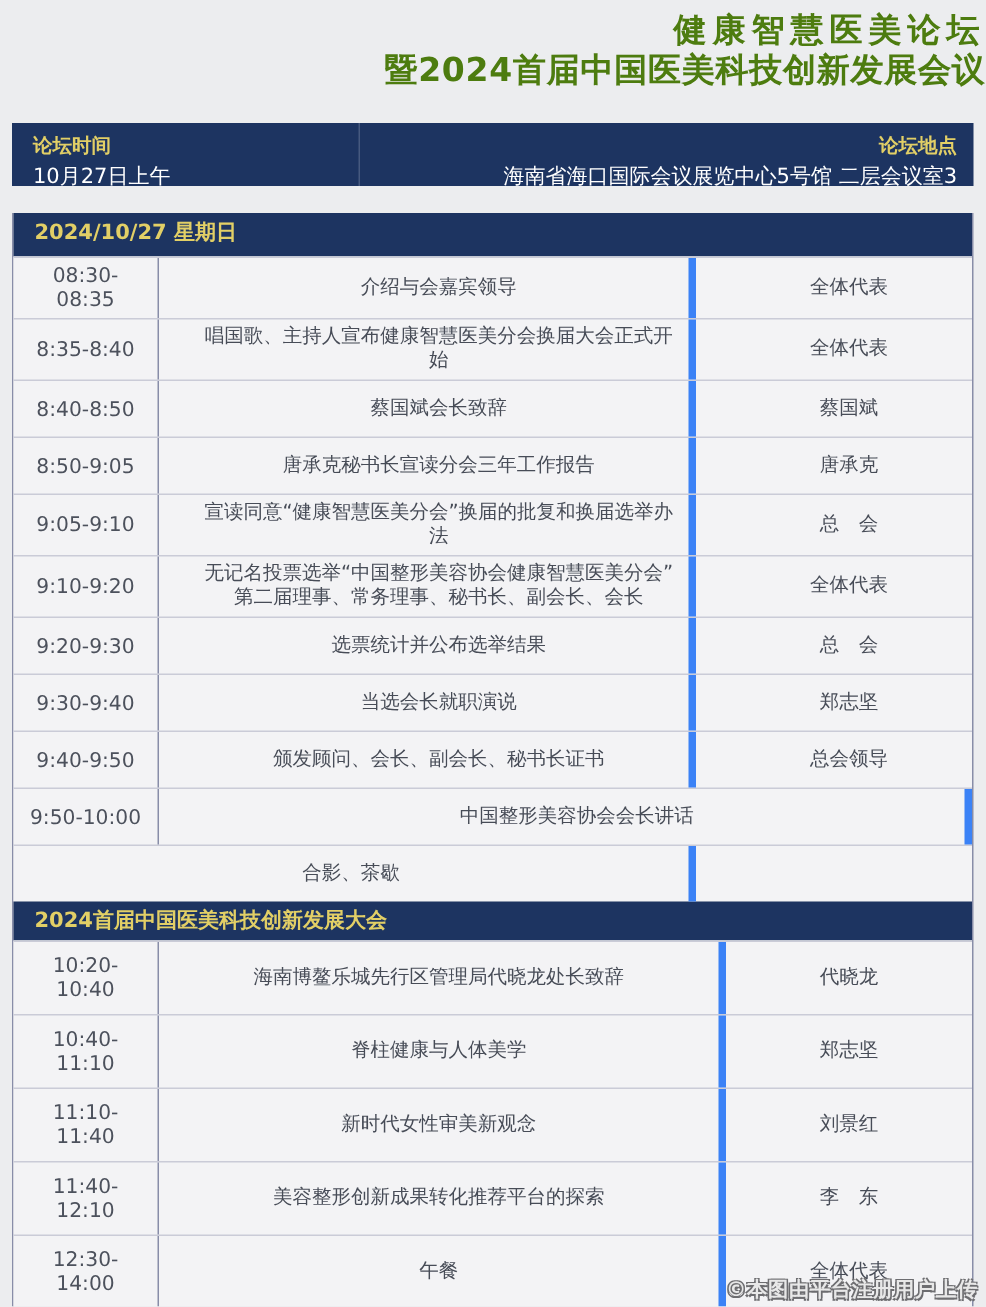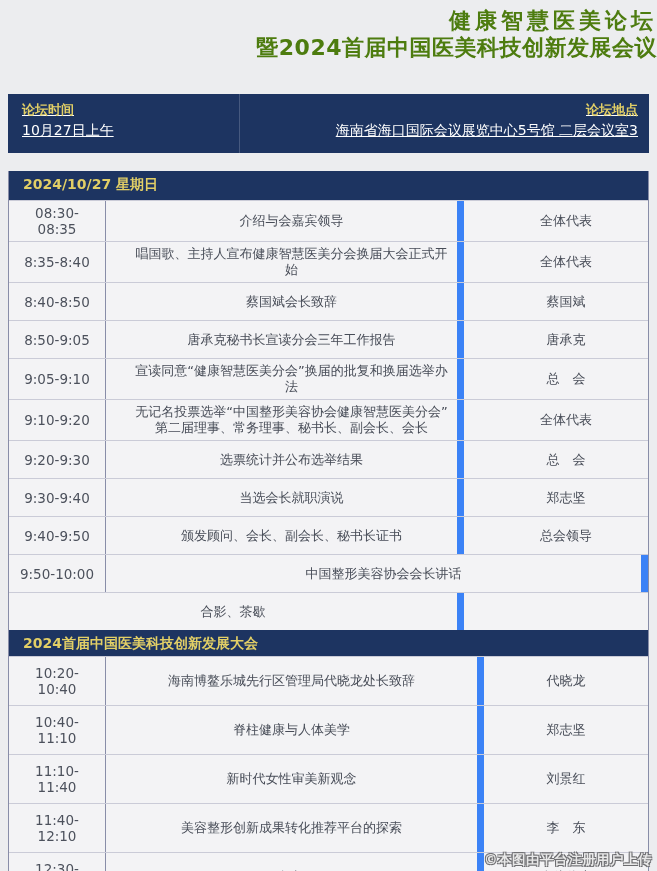--- a/index.html
+++ b/index.html
@@ -28,25 +28,24 @@
     letter-spacing: 4px;
   }
   .title-line2 {
     font-size: 22px;
     line-height: 27px;
     letter-spacing: 0.5px;
   }
   
   .info-bar {
     display: flex;
-    margin: 33px 8px 0 8px;
-    height: 59px;
+    margin: 21px 8px 0 8px;
+    height: 42px;
     background: #1d3461;
     color: #ffffff;
-    text-decoration: underline;
   }
   .info-cell {
     box-sizing: border-box;
     padding: 6px 10px 4px 14px;
   }
   .info-cell.left { width: 231px; }
   .info-divider {
     width: 1px;
     background: #46597f;
   }
@@ -100,21 +99,21 @@
     padding: 4px 8px;
   }
   .cell.time {
     width: 97px;
     border-right: 1px solid #888da8;
     font-size: 13.5px;
     color: #4c515c;
   }
   .cell.event {
     flex: 1;
-    border-right: 7px solid #3b82f6;
+    border-right: 5px solid #3b82f6;
     white-space: pre-line;
   }
   .cell.speaker { width: 164px; }
   .row.sec0 .cell { min-height: 29px; } 
   .row.sec0 { min-height: 37px; gap: 20px; }
   .row.sec1 { min-height: 48px; }
   
   .watermark {
     position: absolute;
     right: 5px;

